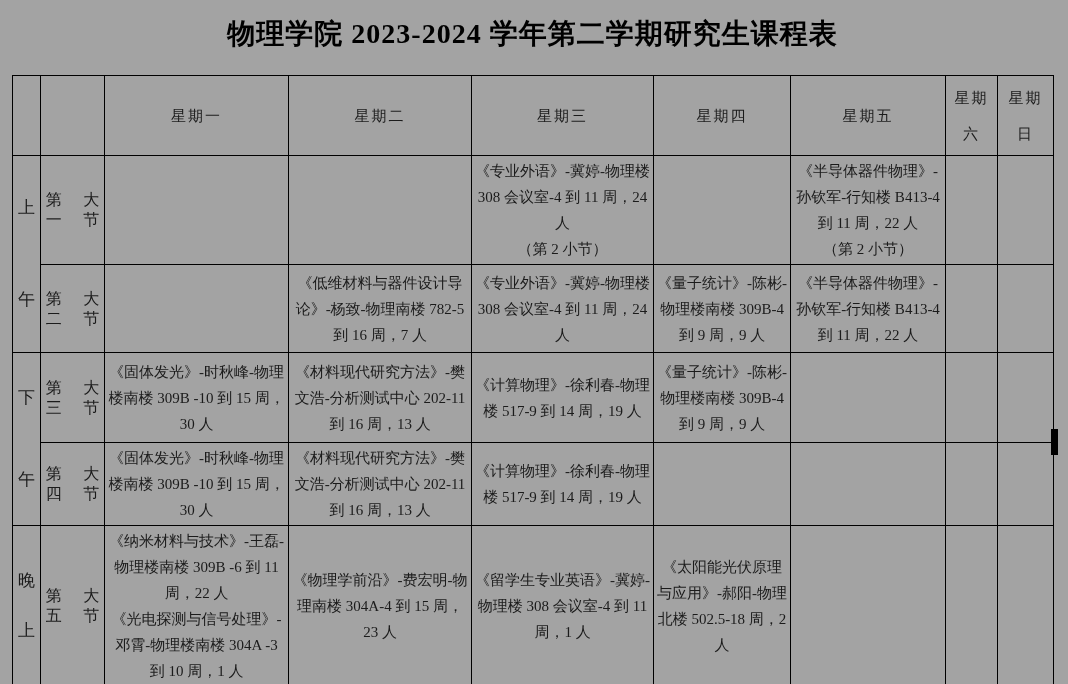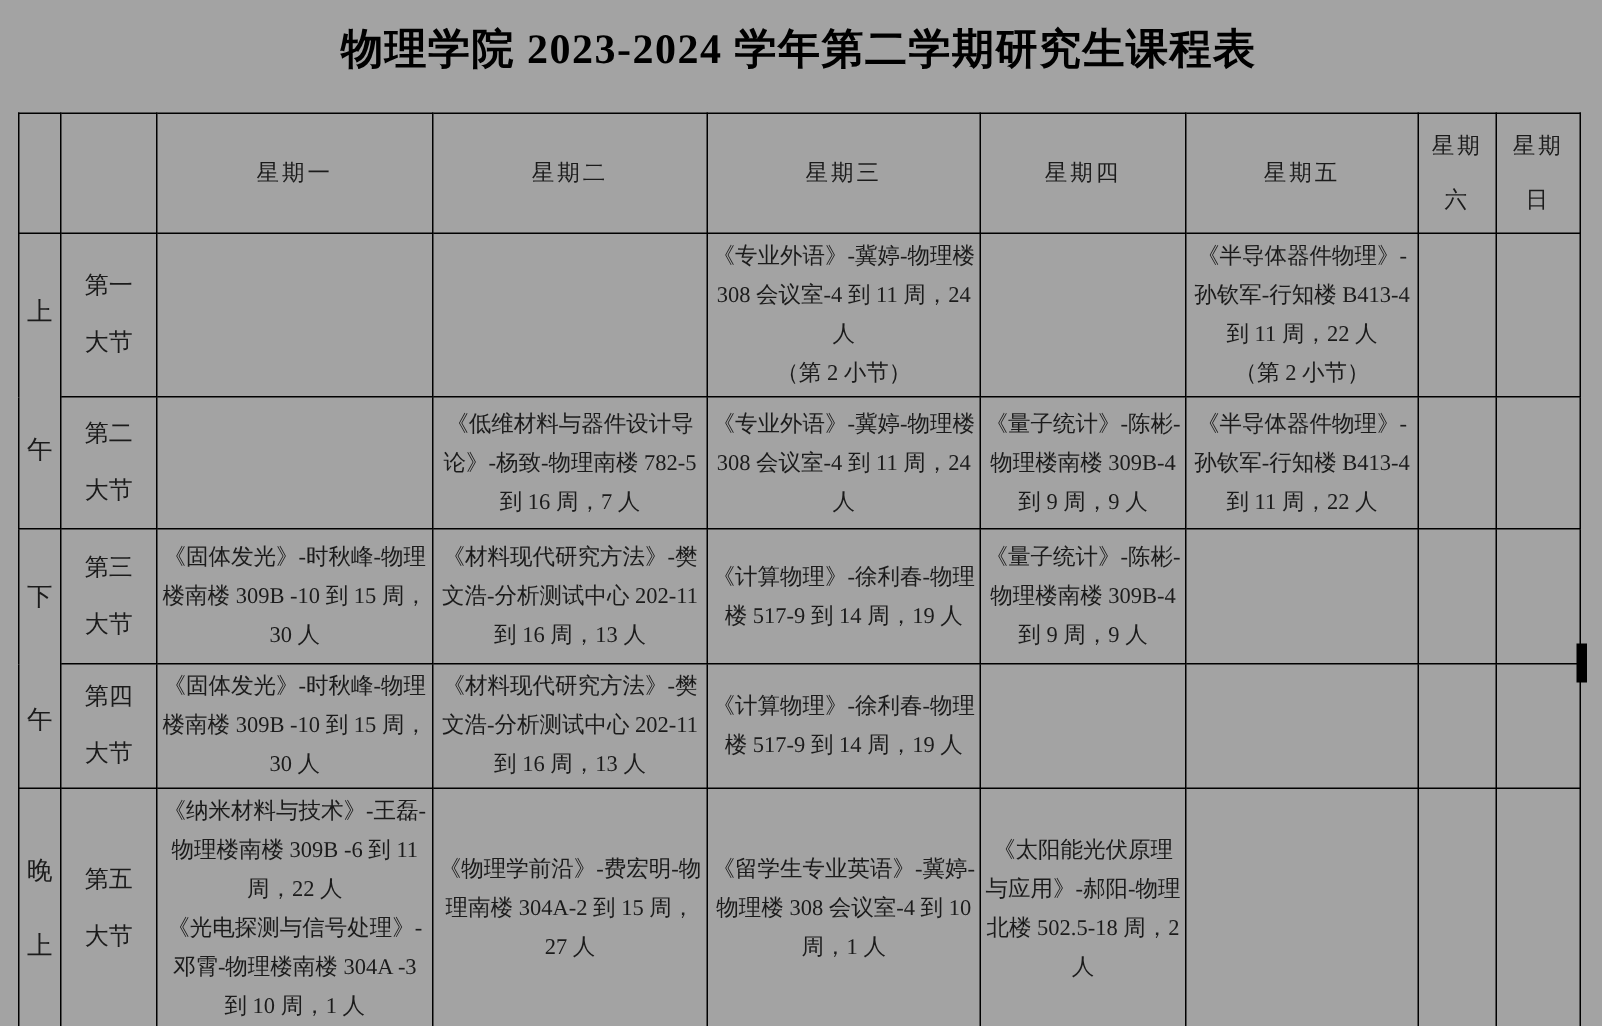--- a/index.html
+++ b/index.html
@@ -25,21 +25,21 @@
   tr.r2{height:88px;}
   tr.r3{height:90px;}
   tr.r4{height:81px;}
   tr.r5{height:121px;}
   td.hdr{font-size:15px;line-height:36px;letter-spacing:2px;}
   .vwrap{display:flex;flex-direction:column;justify-content:space-around;align-items:center;
          font-size:17px;line-height:20px;}
   .h-am{height:184px;}
   .h-pm{height:165px;}
   .h-ev{height:100px;}
-  .pwrap{display:flex;flex-direction:column;justify-content:center;align-items:center;gap:18px;
+  .pwrap{display:flex;justify-content:center;align-items:center;gap:18px;
          font-size:16px;line-height:20px;}
   td.cell .para{display:block;}
   .edge-mark{position:absolute;left:1051px;top:429px;width:7px;height:26px;background:#000000;}
 </style>
 </head>
 <body>
 
 <div class="page">
 
   <div class="title">物理学院 2023-2024 学年第二学期研究生课程表</div>
@@ -184,24 +184,24 @@
           <div class="pwrap">
               <div class="para">第五</div>
               <div class="para">大节</div>
             </div>
         </td>
         <td class="cell">
             <div class="para">《纳米材料与技术》-王磊-物理楼南楼 309B -6 到 11 周，22 人</div>
             <div class="para">《光电探测与信号处理》-邓霄-物理楼南楼 304A -3 到 10 周，1 人</div>
           </td>
         <td class="cell">
-            <div class="para">《物理学前沿》-费宏明-物理南楼 304A-2 到 15 周，27 人</div>
-          </td>
-        <td class="cell">
-            <div class="para">《留学生专业英语》-冀婷-物理楼 308 会议室-4 到 10 周，1 人</div>
+            <div class="para">《物理学前沿》-费宏明-物理南楼 304A-4 到 15 周，23 人</div>
+          </td>
+        <td class="cell">
+            <div class="para">《留学生专业英语》-冀婷-物理楼 308 会议室-4 到 11 周，1 人</div>
           </td>
         <td class="cell">
             <div class="para">《太阳能光伏原理与应用》-郝阳-物理北楼 502.5-18 周，2 人</div>
           </td>
         <td class="cell"></td>
         <td class="cell"></td>
         <td class="cell"></td>
       </tr>
     </tbody>
   </table>

